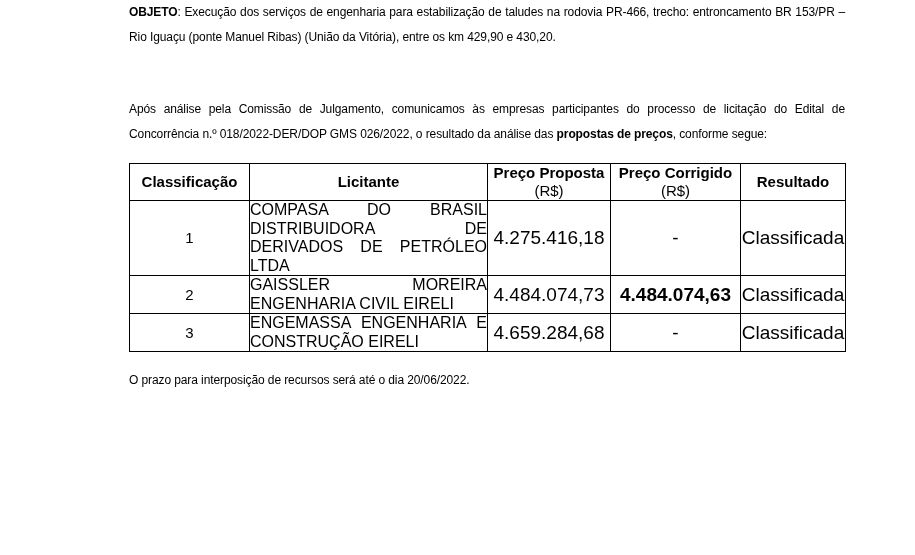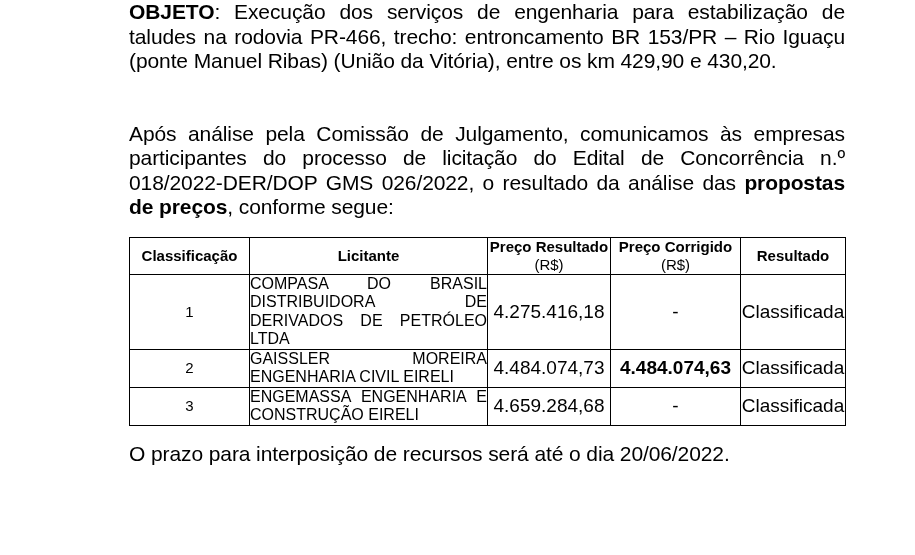--- a/index.html
+++ b/index.html
@@ -24,21 +24,21 @@
   }
 
   .content {
     position: absolute;
     left: 129px;
     top: 0;
     width: 716px;
   }
 
   .para {
-    font-size: 21px;
+    font-size: 12px;
     line-height: 24.5px;
     text-align: justify;
     margin: 0;
     letter-spacing: -0.1px;
   }
 
   .para.left {
     text-align: left;
   }
 
@@ -135,21 +135,21 @@
         <col class="w1">
           <col class="w2">
           <col class="w3">
           <col class="w4">
           <col class="w5">
       </colgroup>
       <thead>
         <tr class="row-head">
           <th class="h"><span>Classificação</span></th>
           <th class="h"><span>Licitante</span></th>
-          <th class="h"><span>Preço Resultado</span><span class="unit"> (R$)</span></th>
+          <th class="h"><span>Preço Proposta</span><span class="unit"> (R$)</span></th>
           <th class="h"><span>Preço Corrigido</span><span class="unit"> (R$)</span></th>
           <th class="h"><span>Resultado</span></th>
         </tr>
       </thead>
       <tbody>
         <tr class="row-tall">
           <td class="c-rank">1</td>
           <td class="c-name">COMPASA DO BRASIL DISTRIBUIDORA DE DERIVADOS DE PETRÓLEO LTDA</td>
           <td class="c-price">4.275.416,18</td>
           <td class="c-corr">-</td>

